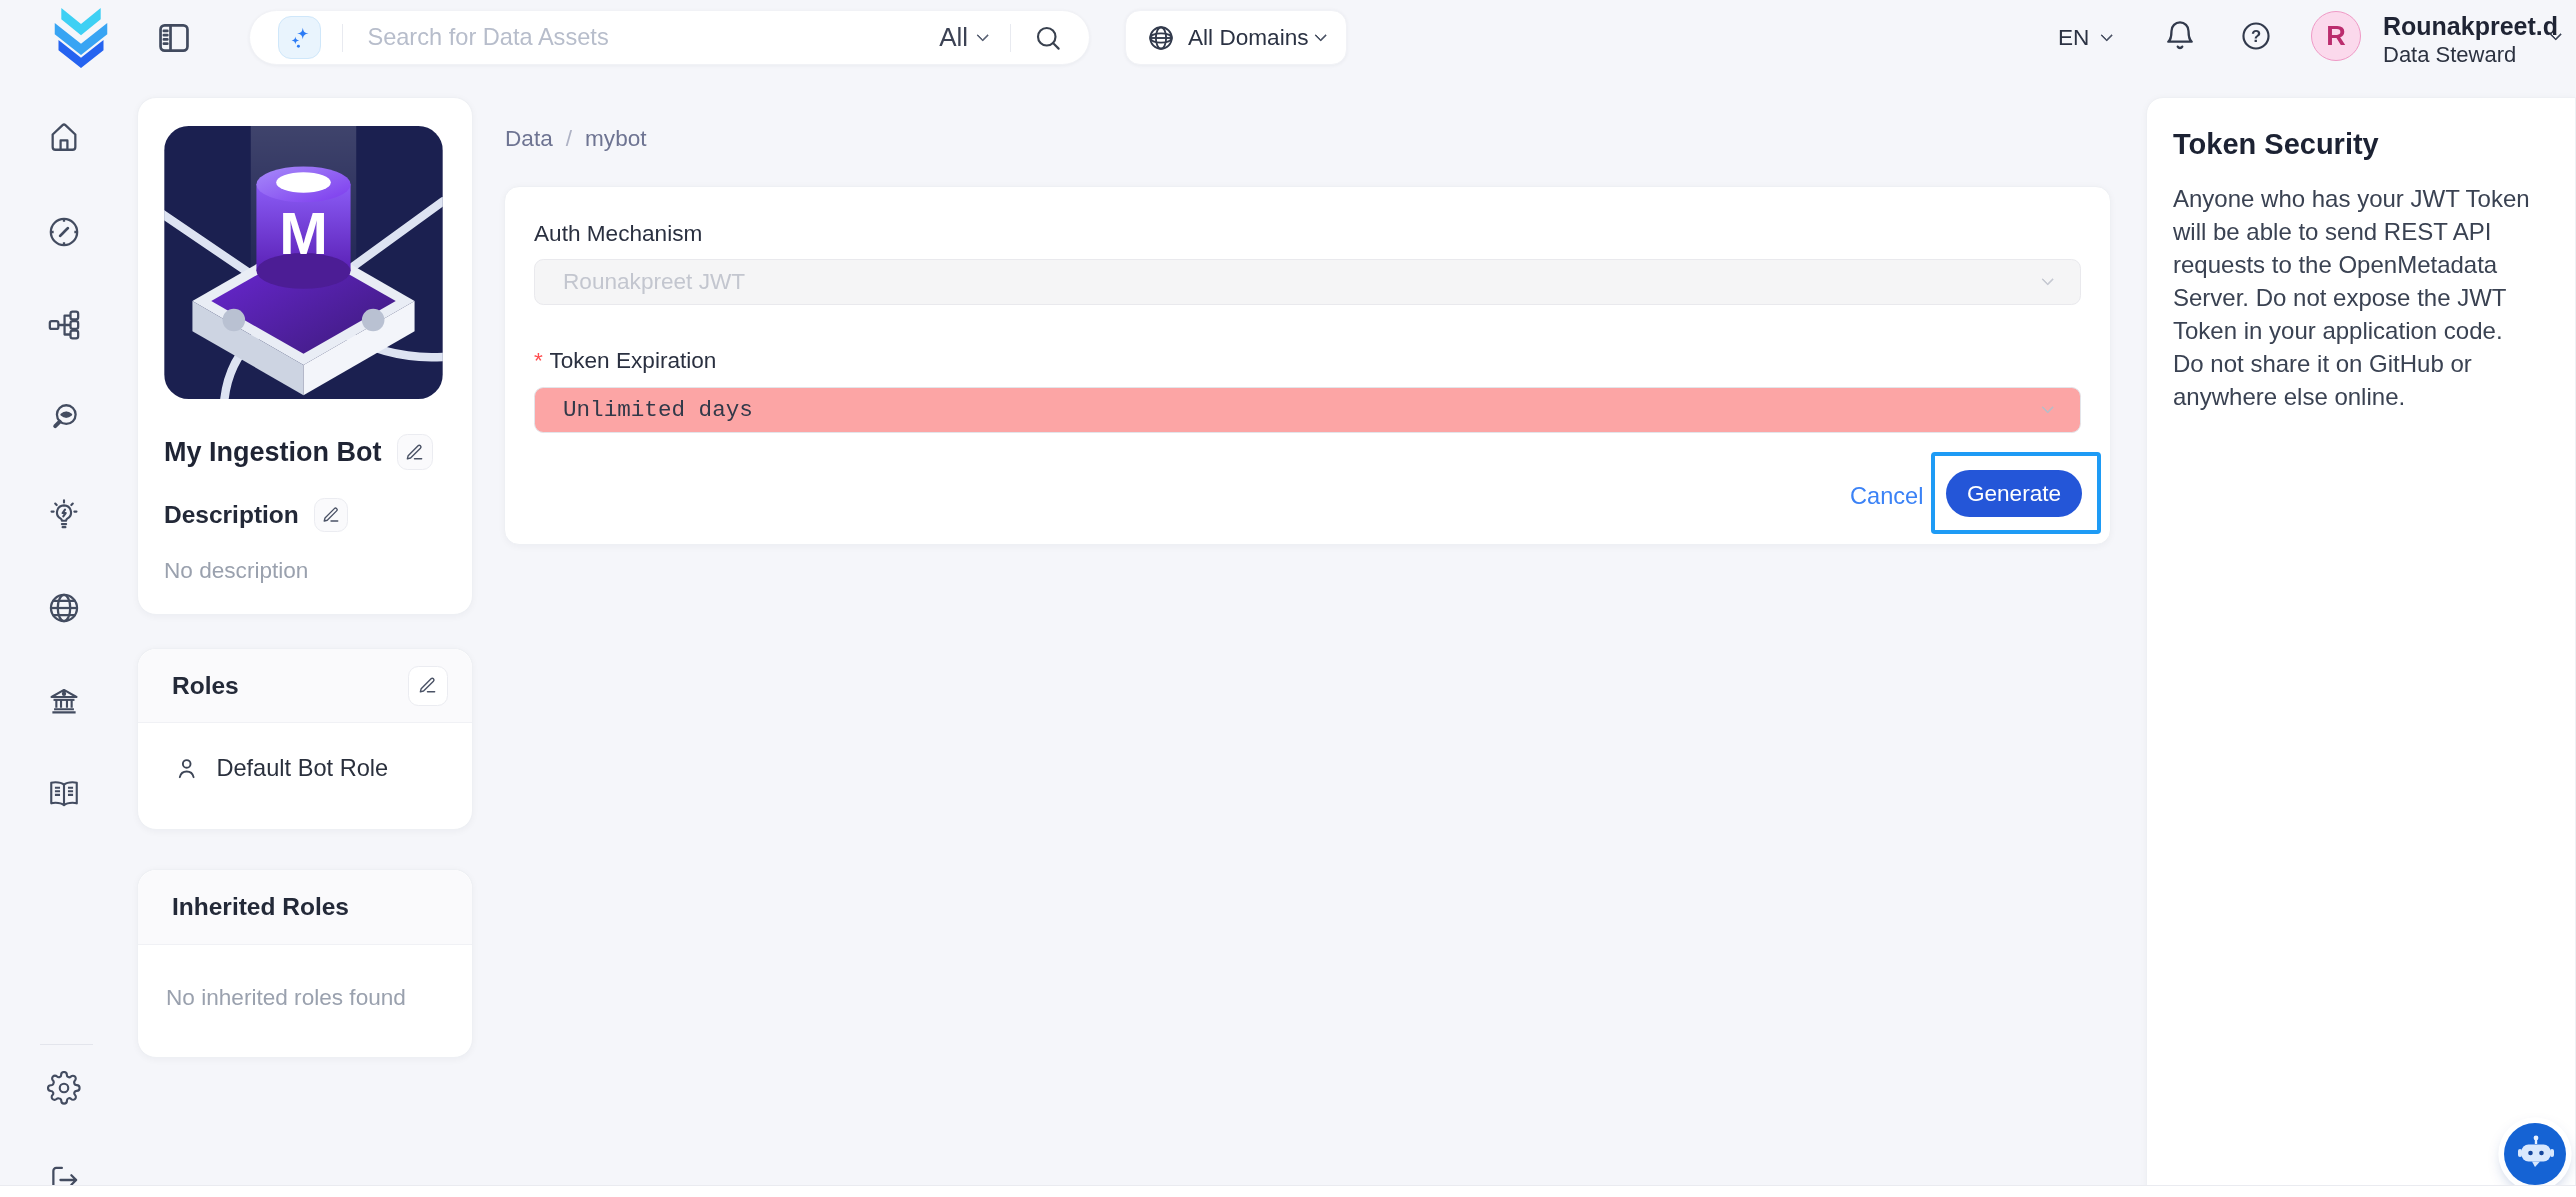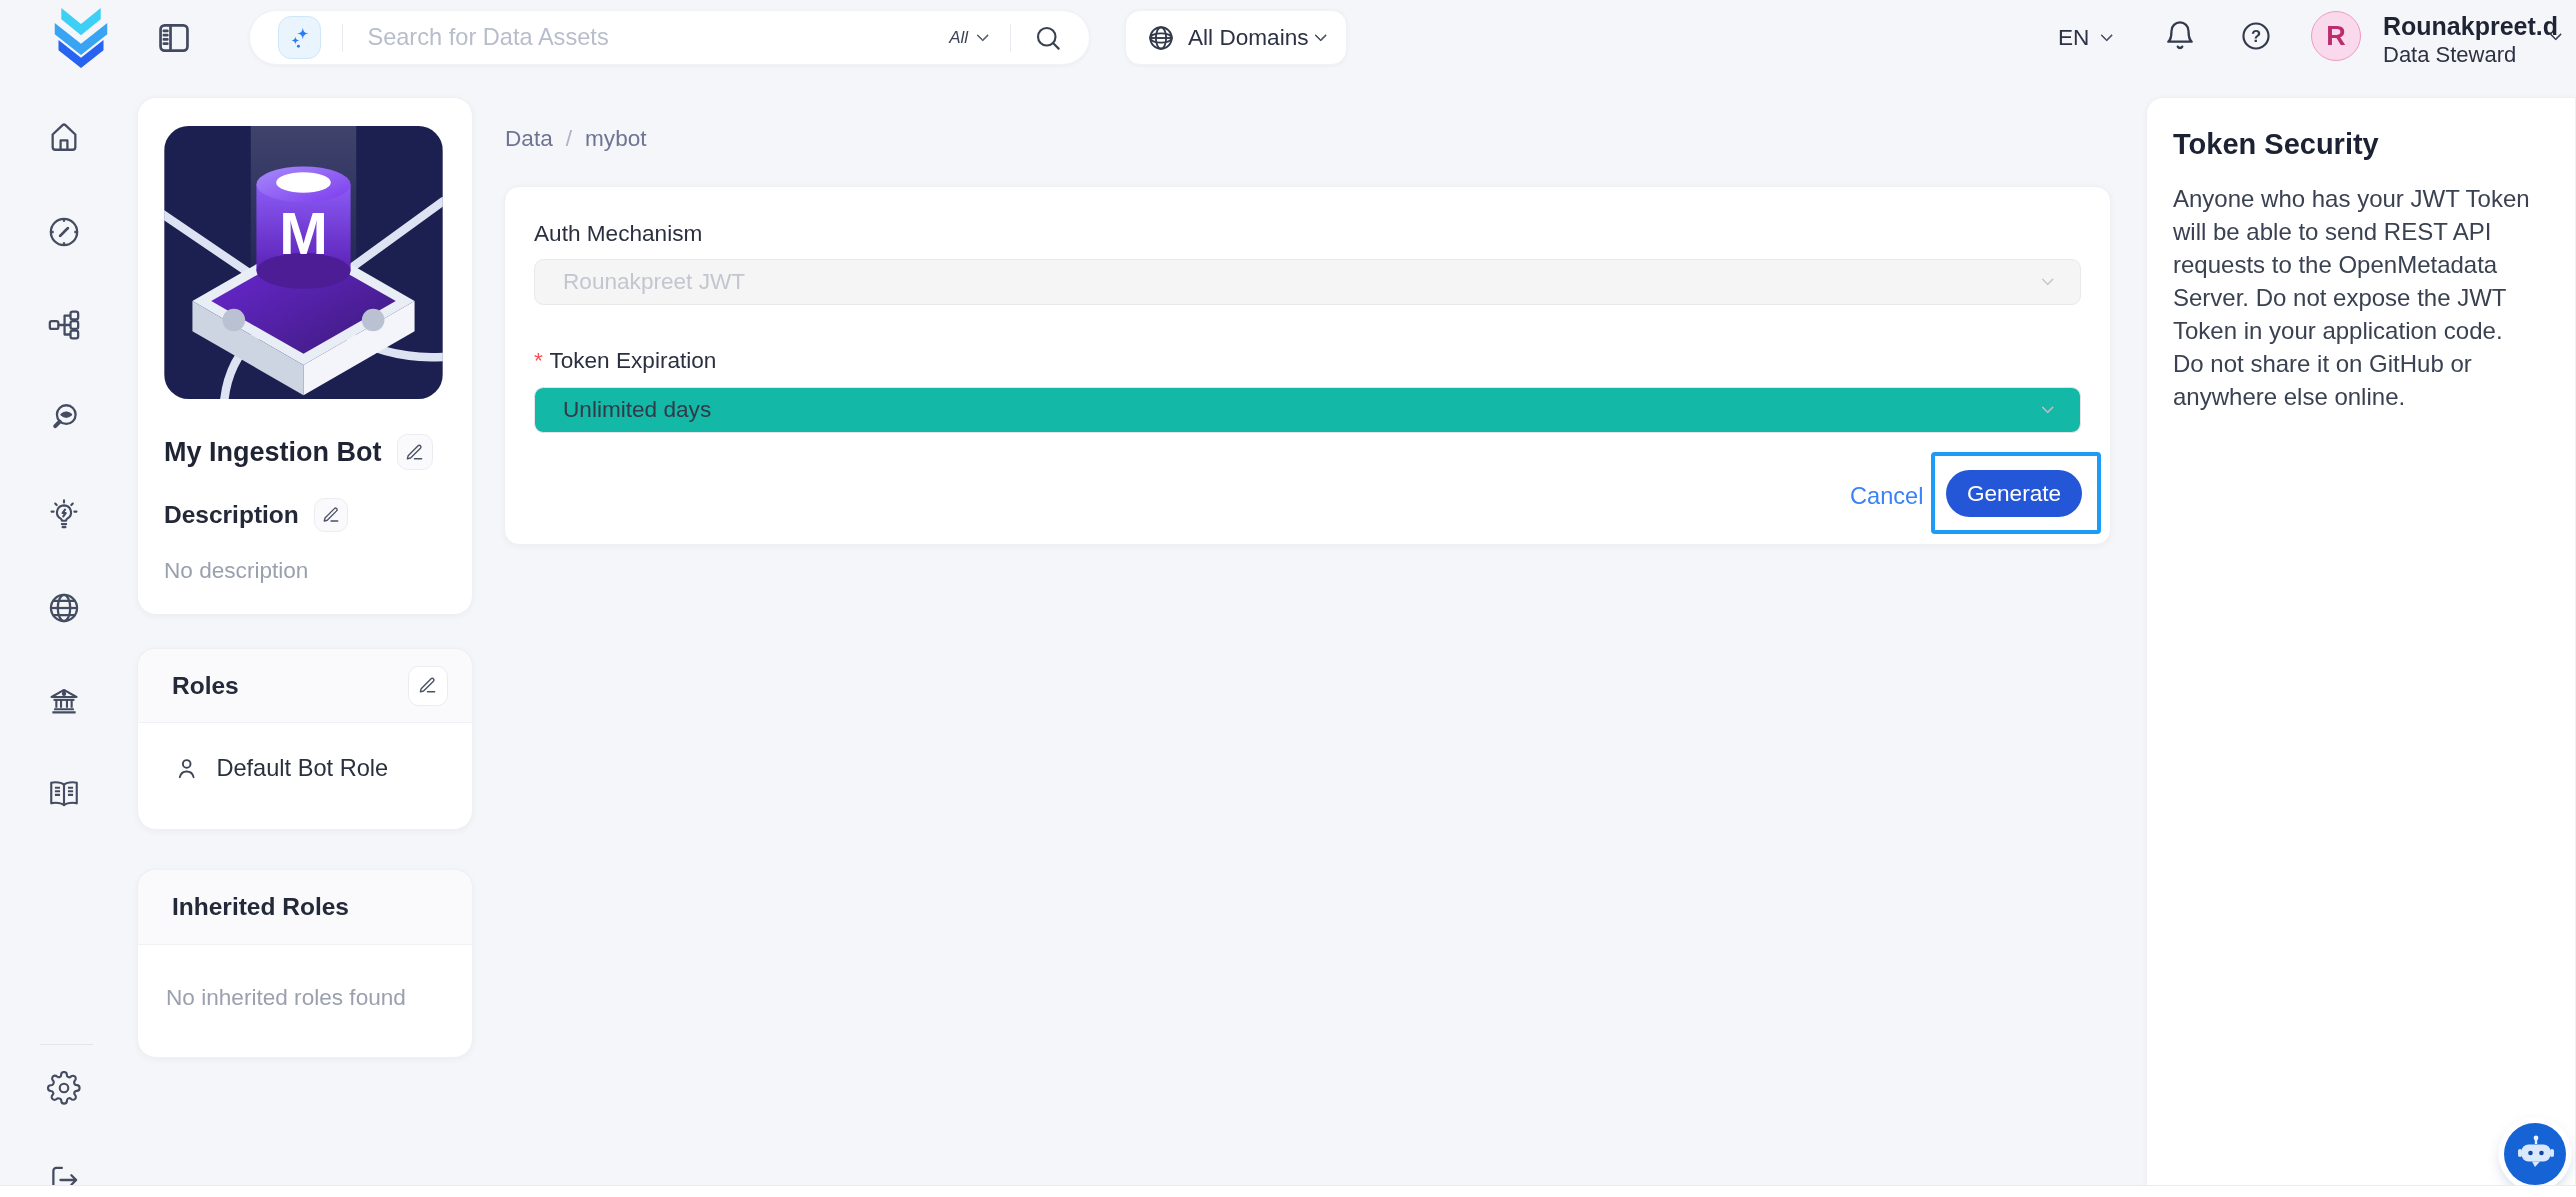--- a/index.html
+++ b/index.html
@@ -30,21 +30,21 @@
   .sec-head { background:#fafafc; border-bottom:0.9px solid #f0f1f5; border-radius:19px 19px 0 0; display:flex; align-items:center; justify-content:space-between; padding:0 24.5px 0 34px; }
   .sec-title { font-size:24.5px; font-weight:600; color:#232938; }
   .edit-btn { background:#fff; border:0.9px solid #ebecf1; border-radius:10.4px; display:flex; align-items:center; justify-content:center; color:#4a5265; cursor:pointer; }
   .muted { color:#9aa1ae; }
   
   .field-label { font-size:22.6px; color:#2a3040; }
   .req { color:#ff4d4f; margin-right:6.6px; }
   .select { position:absolute; left:29px; width:1547px; height:46px; border-radius:9.4px; display:flex; align-items:center; padding:0 57px 0 28px; font-size:22.6px; }
   .select .chev { position:absolute; right:28px; top:15px; }
   .select.disabled { background:#f5f5f6; border:1.4px solid #e9e9ed; color:#c3c6cf; }
-  .select.enabled { background:#14b8a6; border:1.4px solid #e3e5ea; color:#323949; }
+  .select.enabled { background:#fca5a5; border:1.4px solid #e3e5ea; color:#323949;font-family:Liberation Mono, monospace; }
   .select.enabled .chev { color:#b9bcc6; }
   .link-btn { font-size:23.6px; color:#3b82f6; cursor:pointer;text-align:right; }
   .primary-btn { background:#2456d8; color:#fff; border:none; border-radius:23.6px; font-family:"Liberation Sans",sans-serif; font-size:22.6px; display:flex; align-items:center; justify-content:center; cursor:pointer; }
   .highlight-box { border:4.7px solid #1e9bf5; border-radius:3.8px; pointer-events:none; }
   
   .rp-title { font-size:29px; font-weight:600; color:#1c2233; }
   .rp-body { font-size:24px; line-height:33px; color:#3a4252; }
   .fab { width:62px; height:62px; border-radius:50%; background:#1563d4; box-shadow:0 0 0 5.7px rgba(255,255,255,0.95), 0 5.7px 15px rgba(20,60,140,0.35); display:flex; align-items:center; justify-content:center; cursor:pointer; }
   .bottom-scroll { position:absolute; left:0; bottom:0; width:2576px; height:13px; background:#fff; border-top:0.9px solid #eaebf0; }
 </style>
@@ -73,21 +73,21 @@
     <span class="ai-badge">
       <svg width="26" height="26" viewBox="0 0 28 28" fill="#2b7bf5">
         <path d="M17 3 C17.6 7.2 19 8.6 23.2 9.2 C19 9.8 17.6 11.2 17 15.4 C16.4 11.2 15 9.8 10.8 9.2 C15 8.6 16.4 7.2 17 3 Z"></path>
         <path d="M9 12.5 C9.4 15.3 10.3 16.2 13.1 16.6 C10.3 17 9.4 17.9 9 20.7 C8.6 17.9 7.7 17 4.9 16.6 C7.7 16.2 8.6 15.3 9 12.5 Z"></path>
         <circle cx="12.3" cy="22.8" r="1.6"></circle>
       </svg>
     </span>
     <span class="vdiv" style="margin:0 0 0 21px;"></span>
     <input style="margin-left: 24.5px;" placeholder="Search for Data Assets">
     <span style="display:flex; align-items:center; gap:9.4px; margin-left:auto; color:#3c4254;">
-      <span style="font-size:17px;font-style:italic;">All</span>
+      <span style="font-size:26px;">All</span>
       <span class="chev sm" style="margin-top:-3.8px; color:#5a6274;"></span>
     </span>
     <span class="vdiv" style="margin:0 22.6px;"></span>
     <span class="icon">
       <svg width="30" height="30" viewBox="0 0 24 24" fill="none" stroke="#39414f" stroke-width="1.7" stroke-linecap="round">
         <circle cx="11" cy="11" r="7"></circle>
           <path d="M16.2 16.2 20.5 20.5"></path>
       </svg>
     </span>
   </div>

